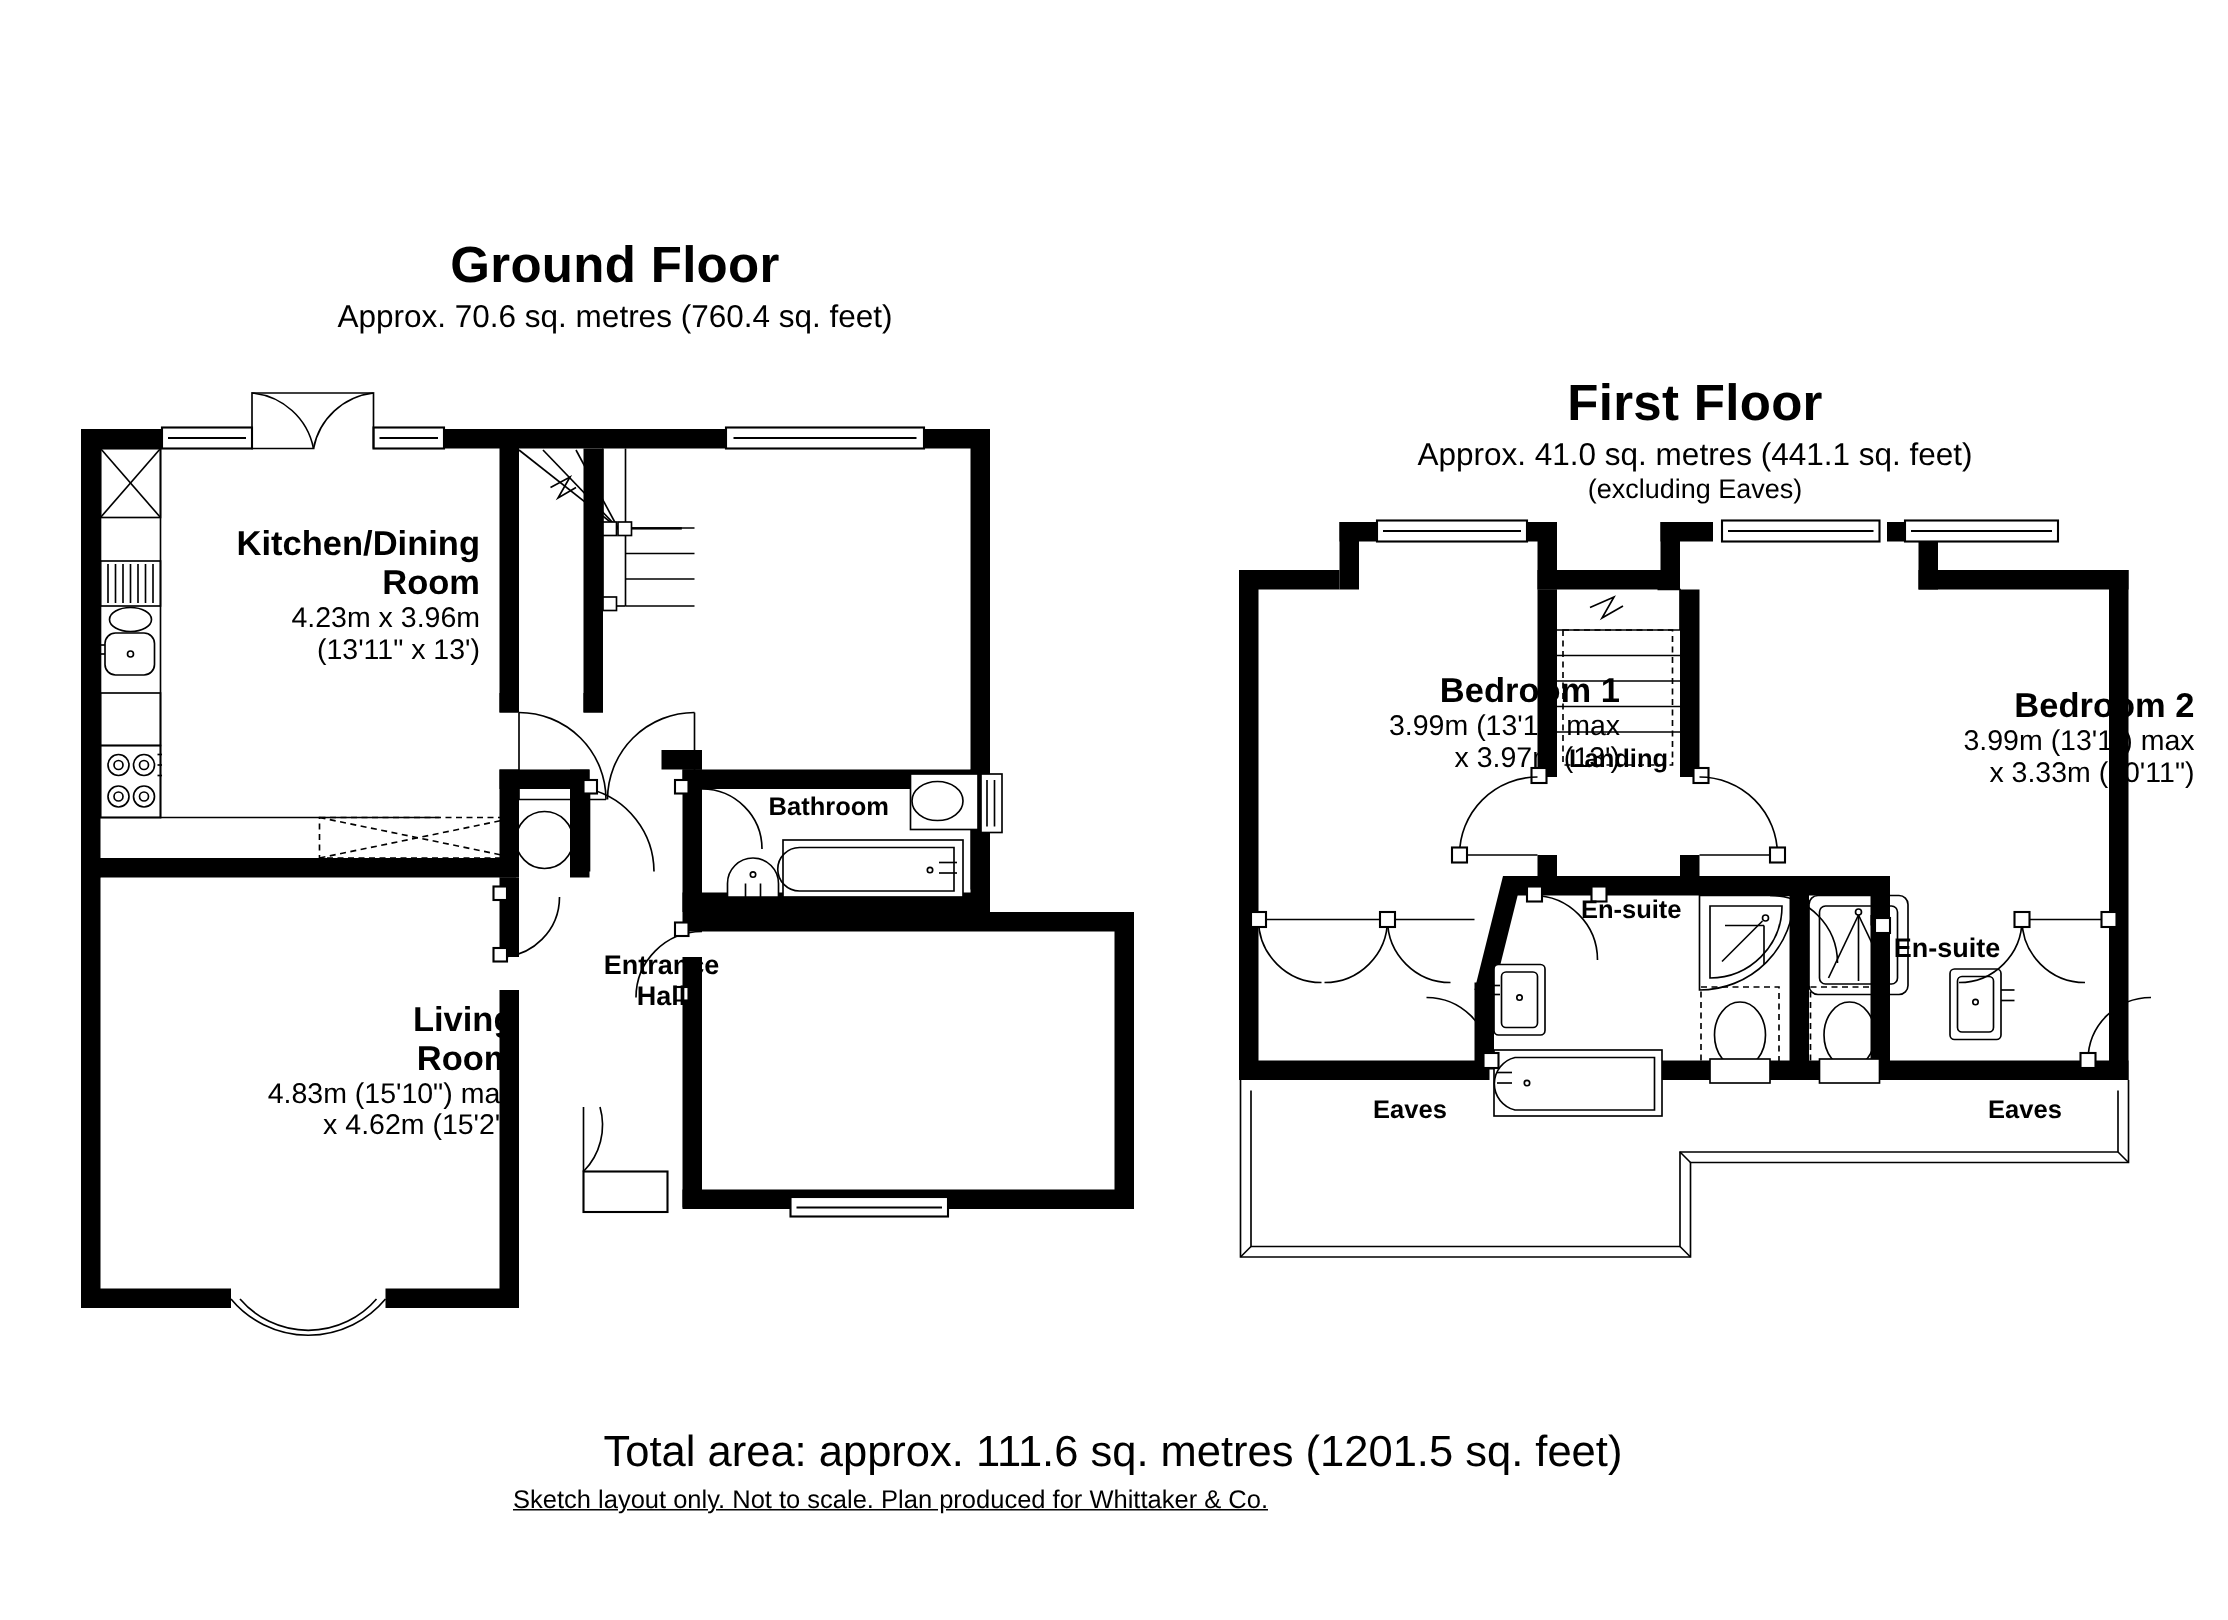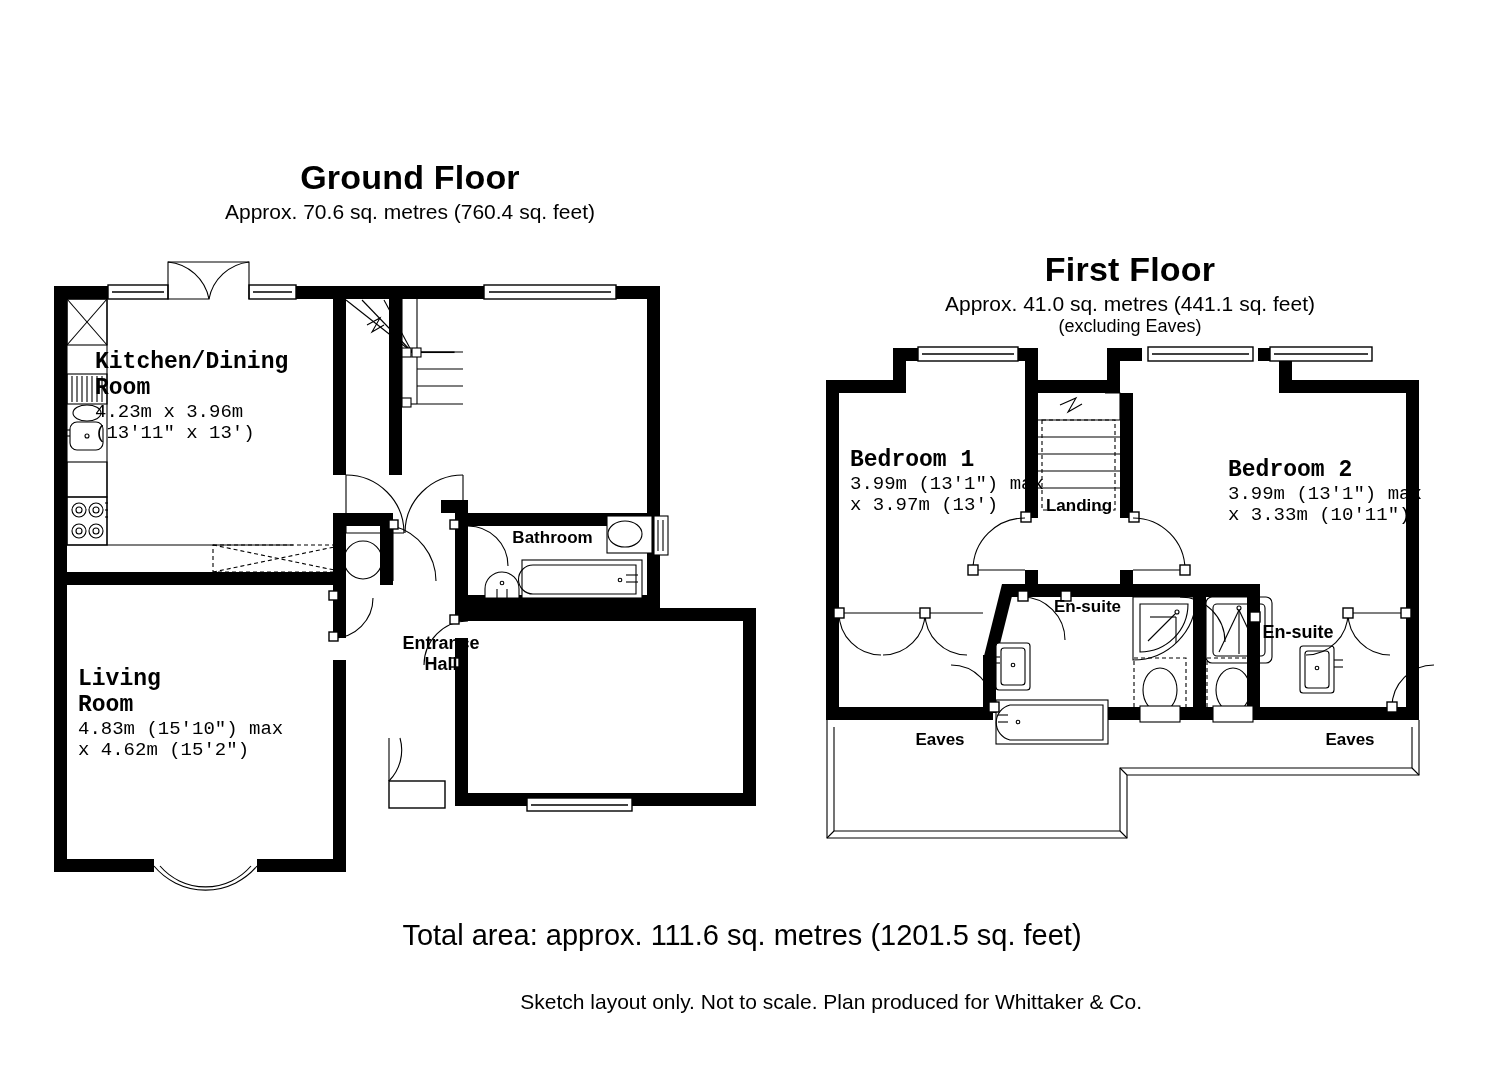--- a/index.html
+++ b/index.html
@@ -7,31 +7,31 @@
        font-family:"Liberation Sans","DejaVu Sans",sans-serif;color:#000;}
 
   .stage{position:absolute;left:0;top:0;width:1286px;height:1080px;}
 
   
   .floor-title{position:absolute;text-align:center;font-weight:bold;
                font-size:34px;letter-spacing:.2px;white-space:nowrap;}
   .floor-sub{position:absolute;text-align:center;font-size:21px;white-space:nowrap;}
   .floor-sub2{position:absolute;text-align:center;font-size:18px;white-space:nowrap;}
 
-  .room-label{position:absolute;text-align:left;line-height:1.12;font-family:Liberation Mono, monospace;}
+  .room-label{position:absolute;text-align:right;line-height:1.12;}
   .room-label .rn{font-weight:bold;font-size:23px;display:block;white-space:nowrap;}
   .room-label .rn.sm{font-size:20px;}
   .room-label .rd{font-size:19px;display:block;white-space:nowrap;}
   .room-label .rd.sm{font-size:16px;}
 
   .plain-label{position:absolute;font-weight:bold;font-size:17px;white-space:nowrap;text-align:center;}
   .plain-label.sm{font-size:18px;}
 
   .total-area{position:absolute;text-align:center;font-size:29px;white-space:nowrap;}
-  .disclaimer{position:absolute;text-align:right;font-size:21px;white-space:nowrap;}
+  .disclaimer{position:absolute;text-align:left;font-size:17px;white-space:nowrap;text-decoration:underline;}
   .credit{position:absolute;text-align:center;font-size:15px;white-space:nowrap;}
 
   svg{position:absolute;left:0;top:0;}
   .wall{fill:#000;}
   .thin{fill:none;stroke:#000;stroke-width:1.4;}
   .thin2{fill:none;stroke:#000;stroke-width:1.1;}
   .dash{fill:none;stroke:#000;stroke-width:1.1;stroke-dasharray:4 3;}
   .wht{fill:#fff;stroke:#000;stroke-width:1.4;}
 </style>
 </head>
@@ -406,16 +406,16 @@
   </div>
 
   <div class="plain-label" style="left:1019px;top:496px;width:120px;">Landing</div>
 
   <div class="plain-label" style="left:1025px;top:597px;width:125px;">En-suite</div>
   <div class="plain-label sm" style="left:1248px;top:622px;width:100px;">En-suite</div>
 
   <div class="plain-label" style="left:890px;top:730px;width:100px;">Eaves</div>
   <div class="plain-label" style="left:1300px;top:730px;width:100px;">Eaves</div>
 
-  <div class="total-area" style="left:342px;top:919px;width:800px;">Total area: approx. 111.6 sq. metres (1201.5 sq. feet)</div>
+  <div class="total-area" style="left:342px;top:952px;width:800px;">Total area: approx. 111.6 sq. metres (1201.5 sq. feet)</div>
   <div class="disclaimer" style="left:342px;top:990px;width:800px;">Sketch layout only. Not to scale. Plan produced for Whittaker &amp; Co.</div>
 
 </div>
 
 </body></html>

